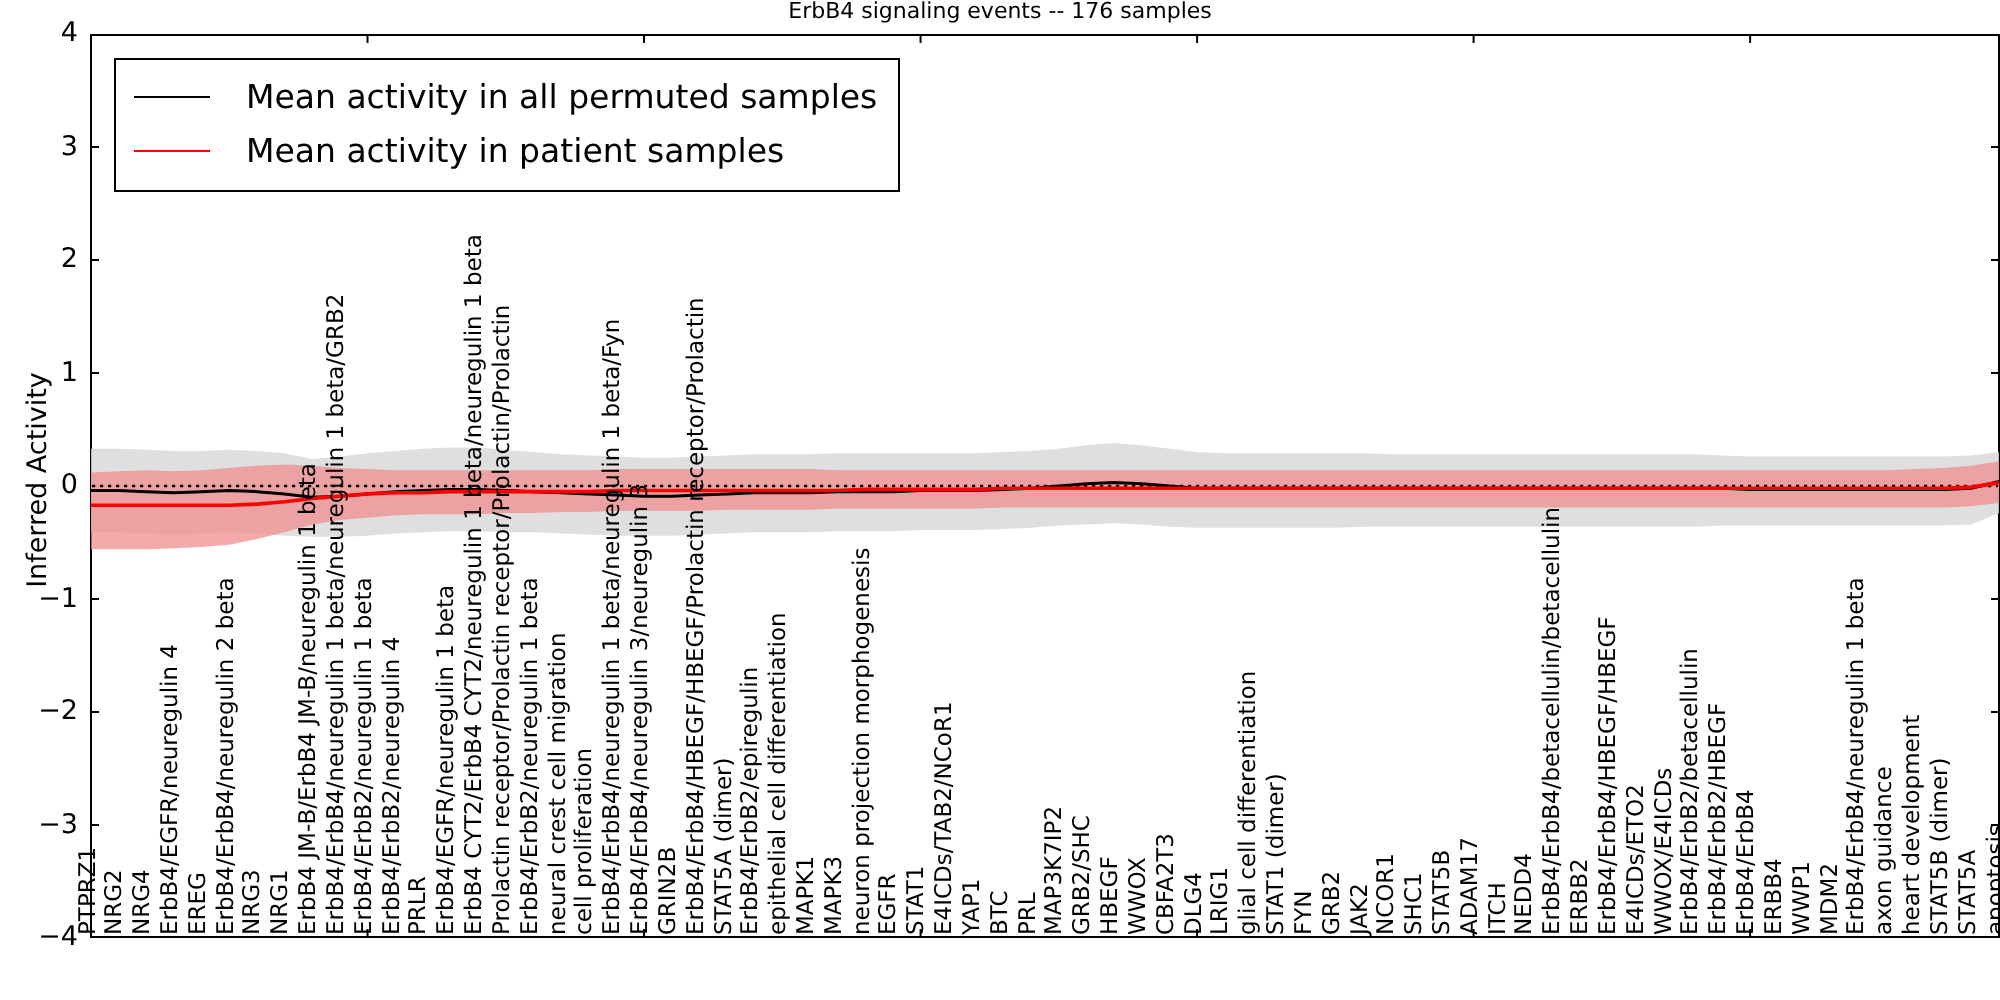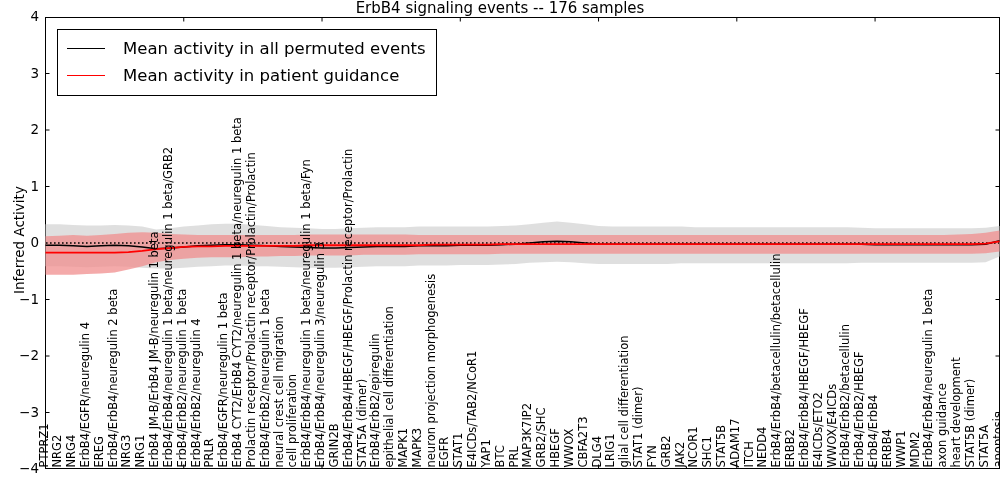--- a/index.html
+++ b/index.html
@@ -19,21 +19,21 @@
     left: 0; top: 0;
     width: 1000px;
     height: 500px;
   }
   .chart-title {
     position: absolute;
     left: 0;
     top: -1px;
     width: 1000px;
     text-align: center;
-    font-size: 15px;
+    font-size: 11px;
     color: #000;
     white-space: nowrap;
     z-index: 6;
   }
   .ylabel {
     position: absolute;
     left: -191px;
     top: 232px;
     width: 420px;
     text-align: center;
@@ -259,21 +259,21 @@
       <div class="xtick" style="left: 903.196px;">axon guidance</div>
       <div class="xtick" style="left: 917.022px;">heart development</div>
       <div class="xtick" style="left: 930.848px;">STAT5B (dimer)</div>
       <div class="xtick" style="left: 944.674px;">STAT5A</div>
       <div class="xtick" style="left: 958.5px;">apoptosis</div>
     </div>
 
   <div id="legend">
     <div class="legend-row">
       <span class="legend-line" style="border-top-color:#000000"></span>
-      <span class="legend-text">Mean activity in all permuted events</span>
+      <span class="legend-text">Mean activity in all permuted samples</span>
     </div>
     <div class="legend-row">
       <span class="legend-line" style="border-top-color:#ff0000"></span>
-      <span class="legend-text">Mean activity in patient guidance</span>
+      <span class="legend-text">Mean activity in patient samples</span>
     </div>
   </div>
 
 </div>
 
 </body></html>

